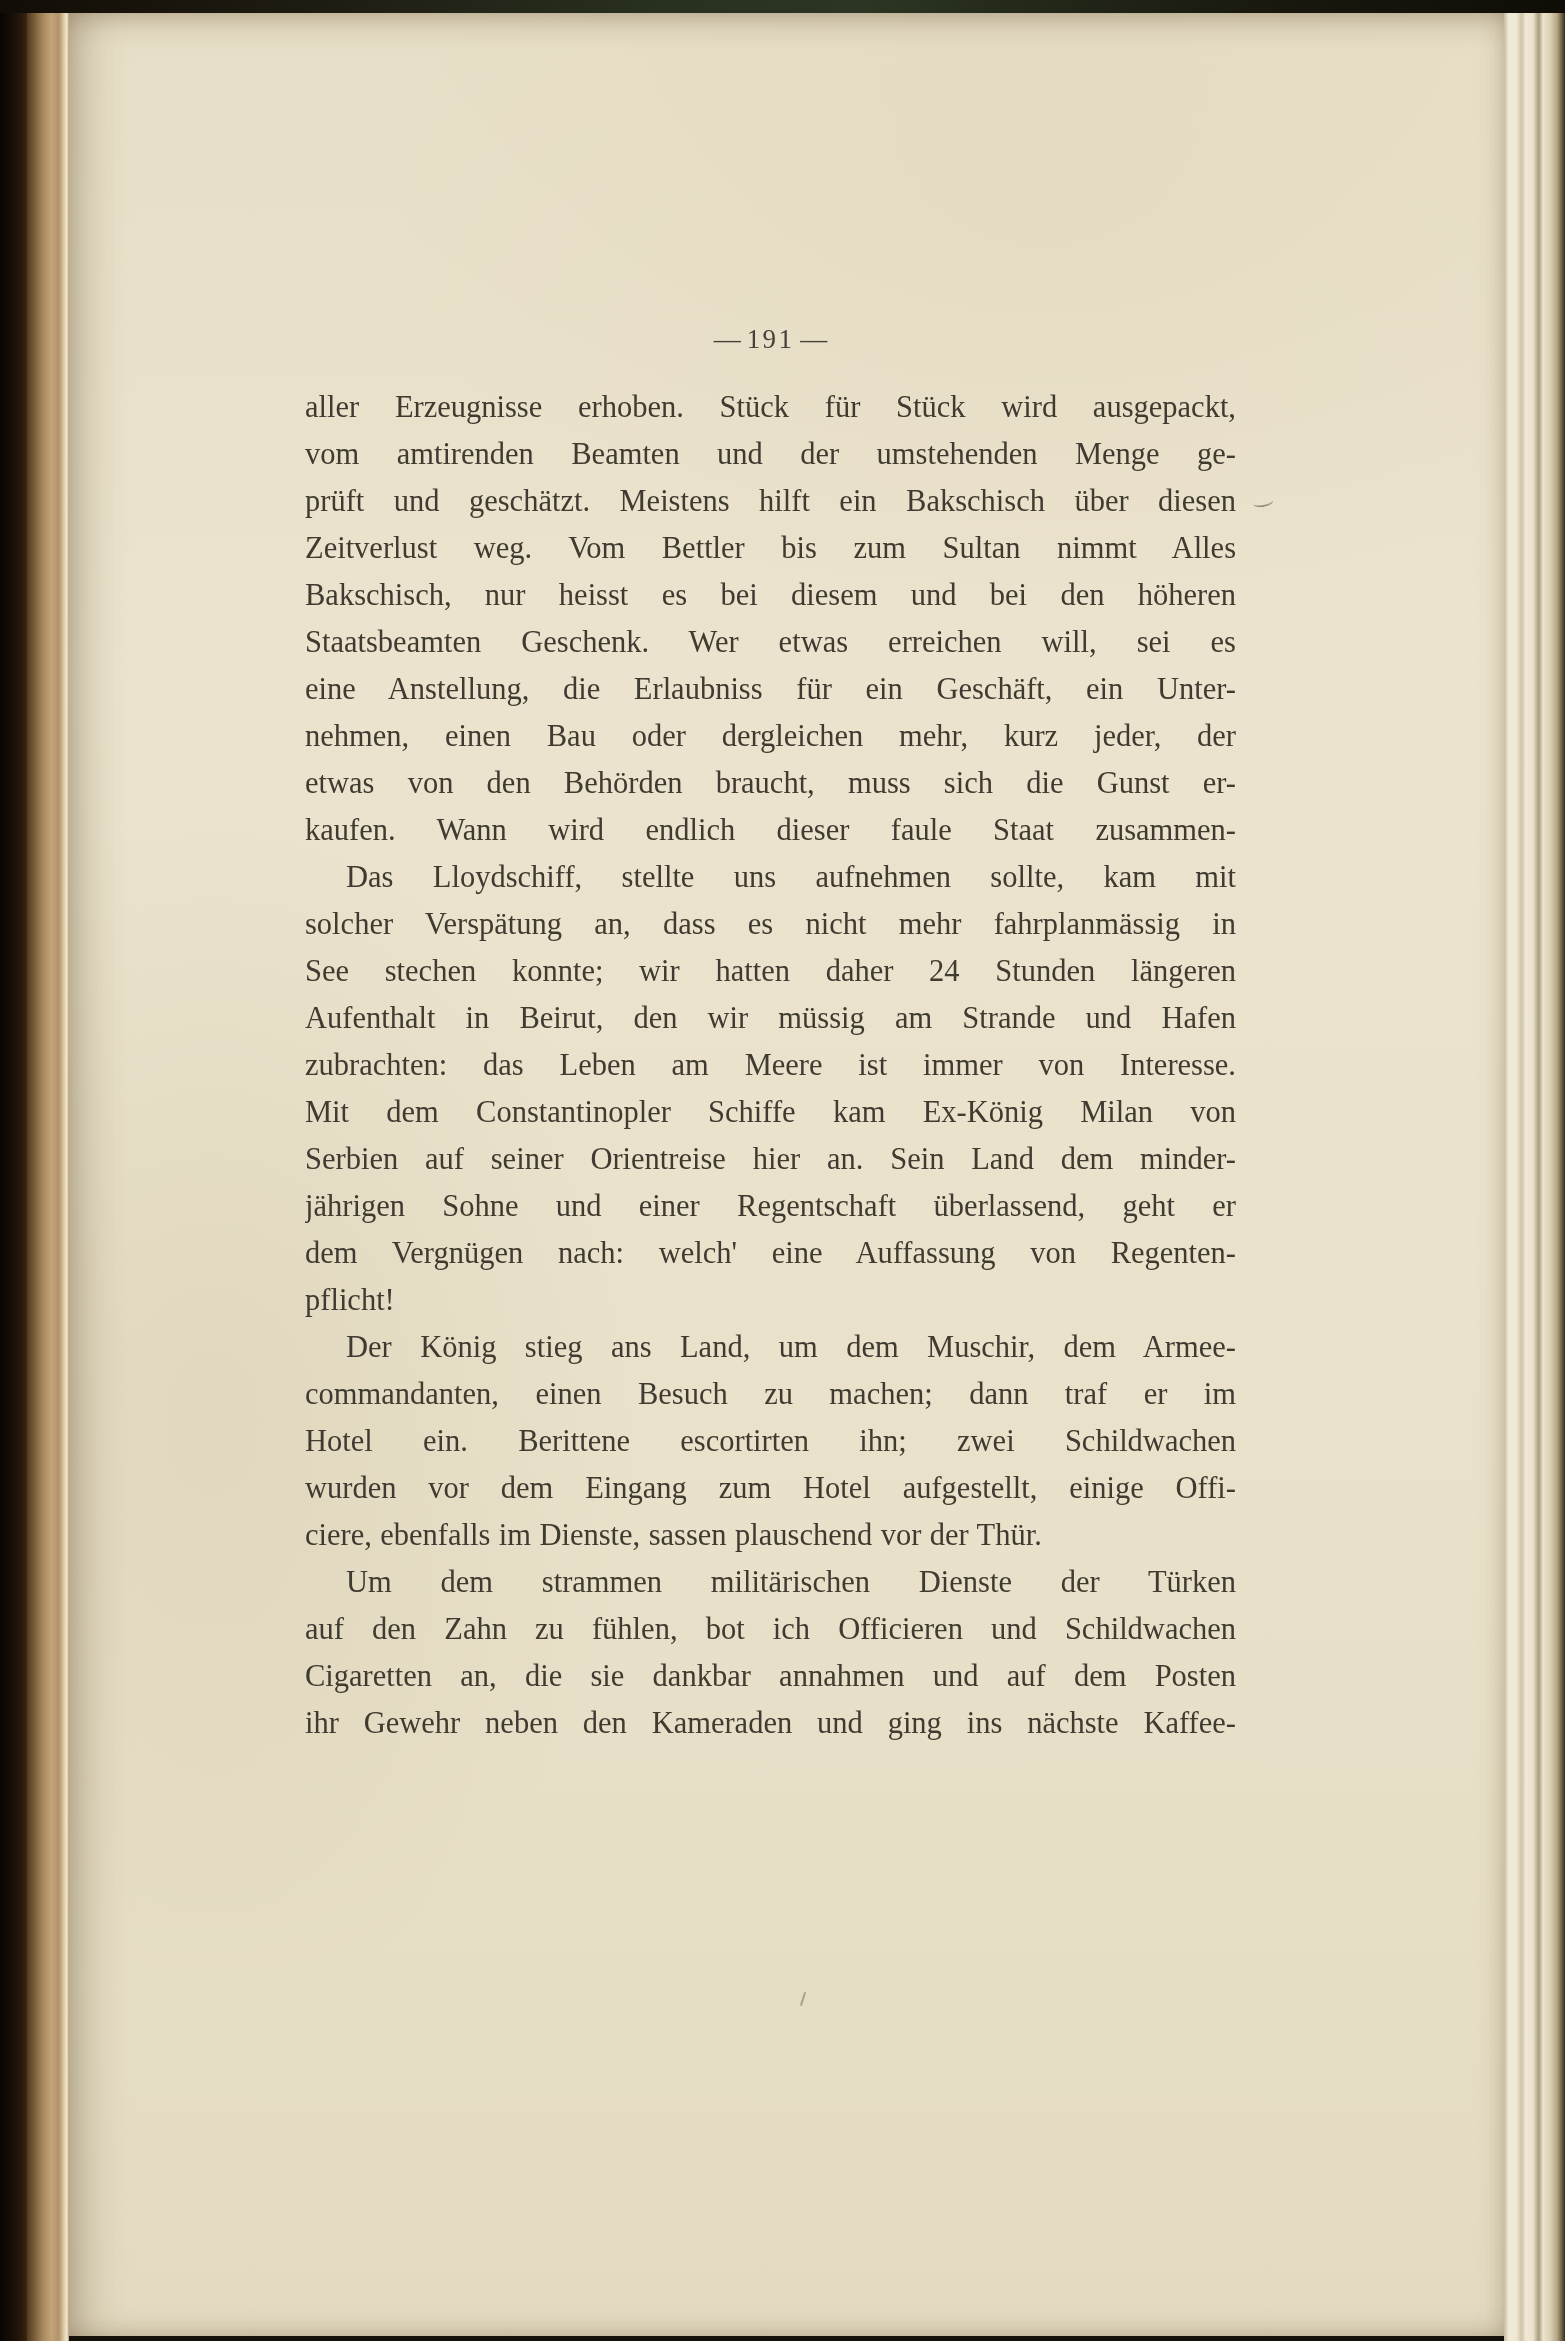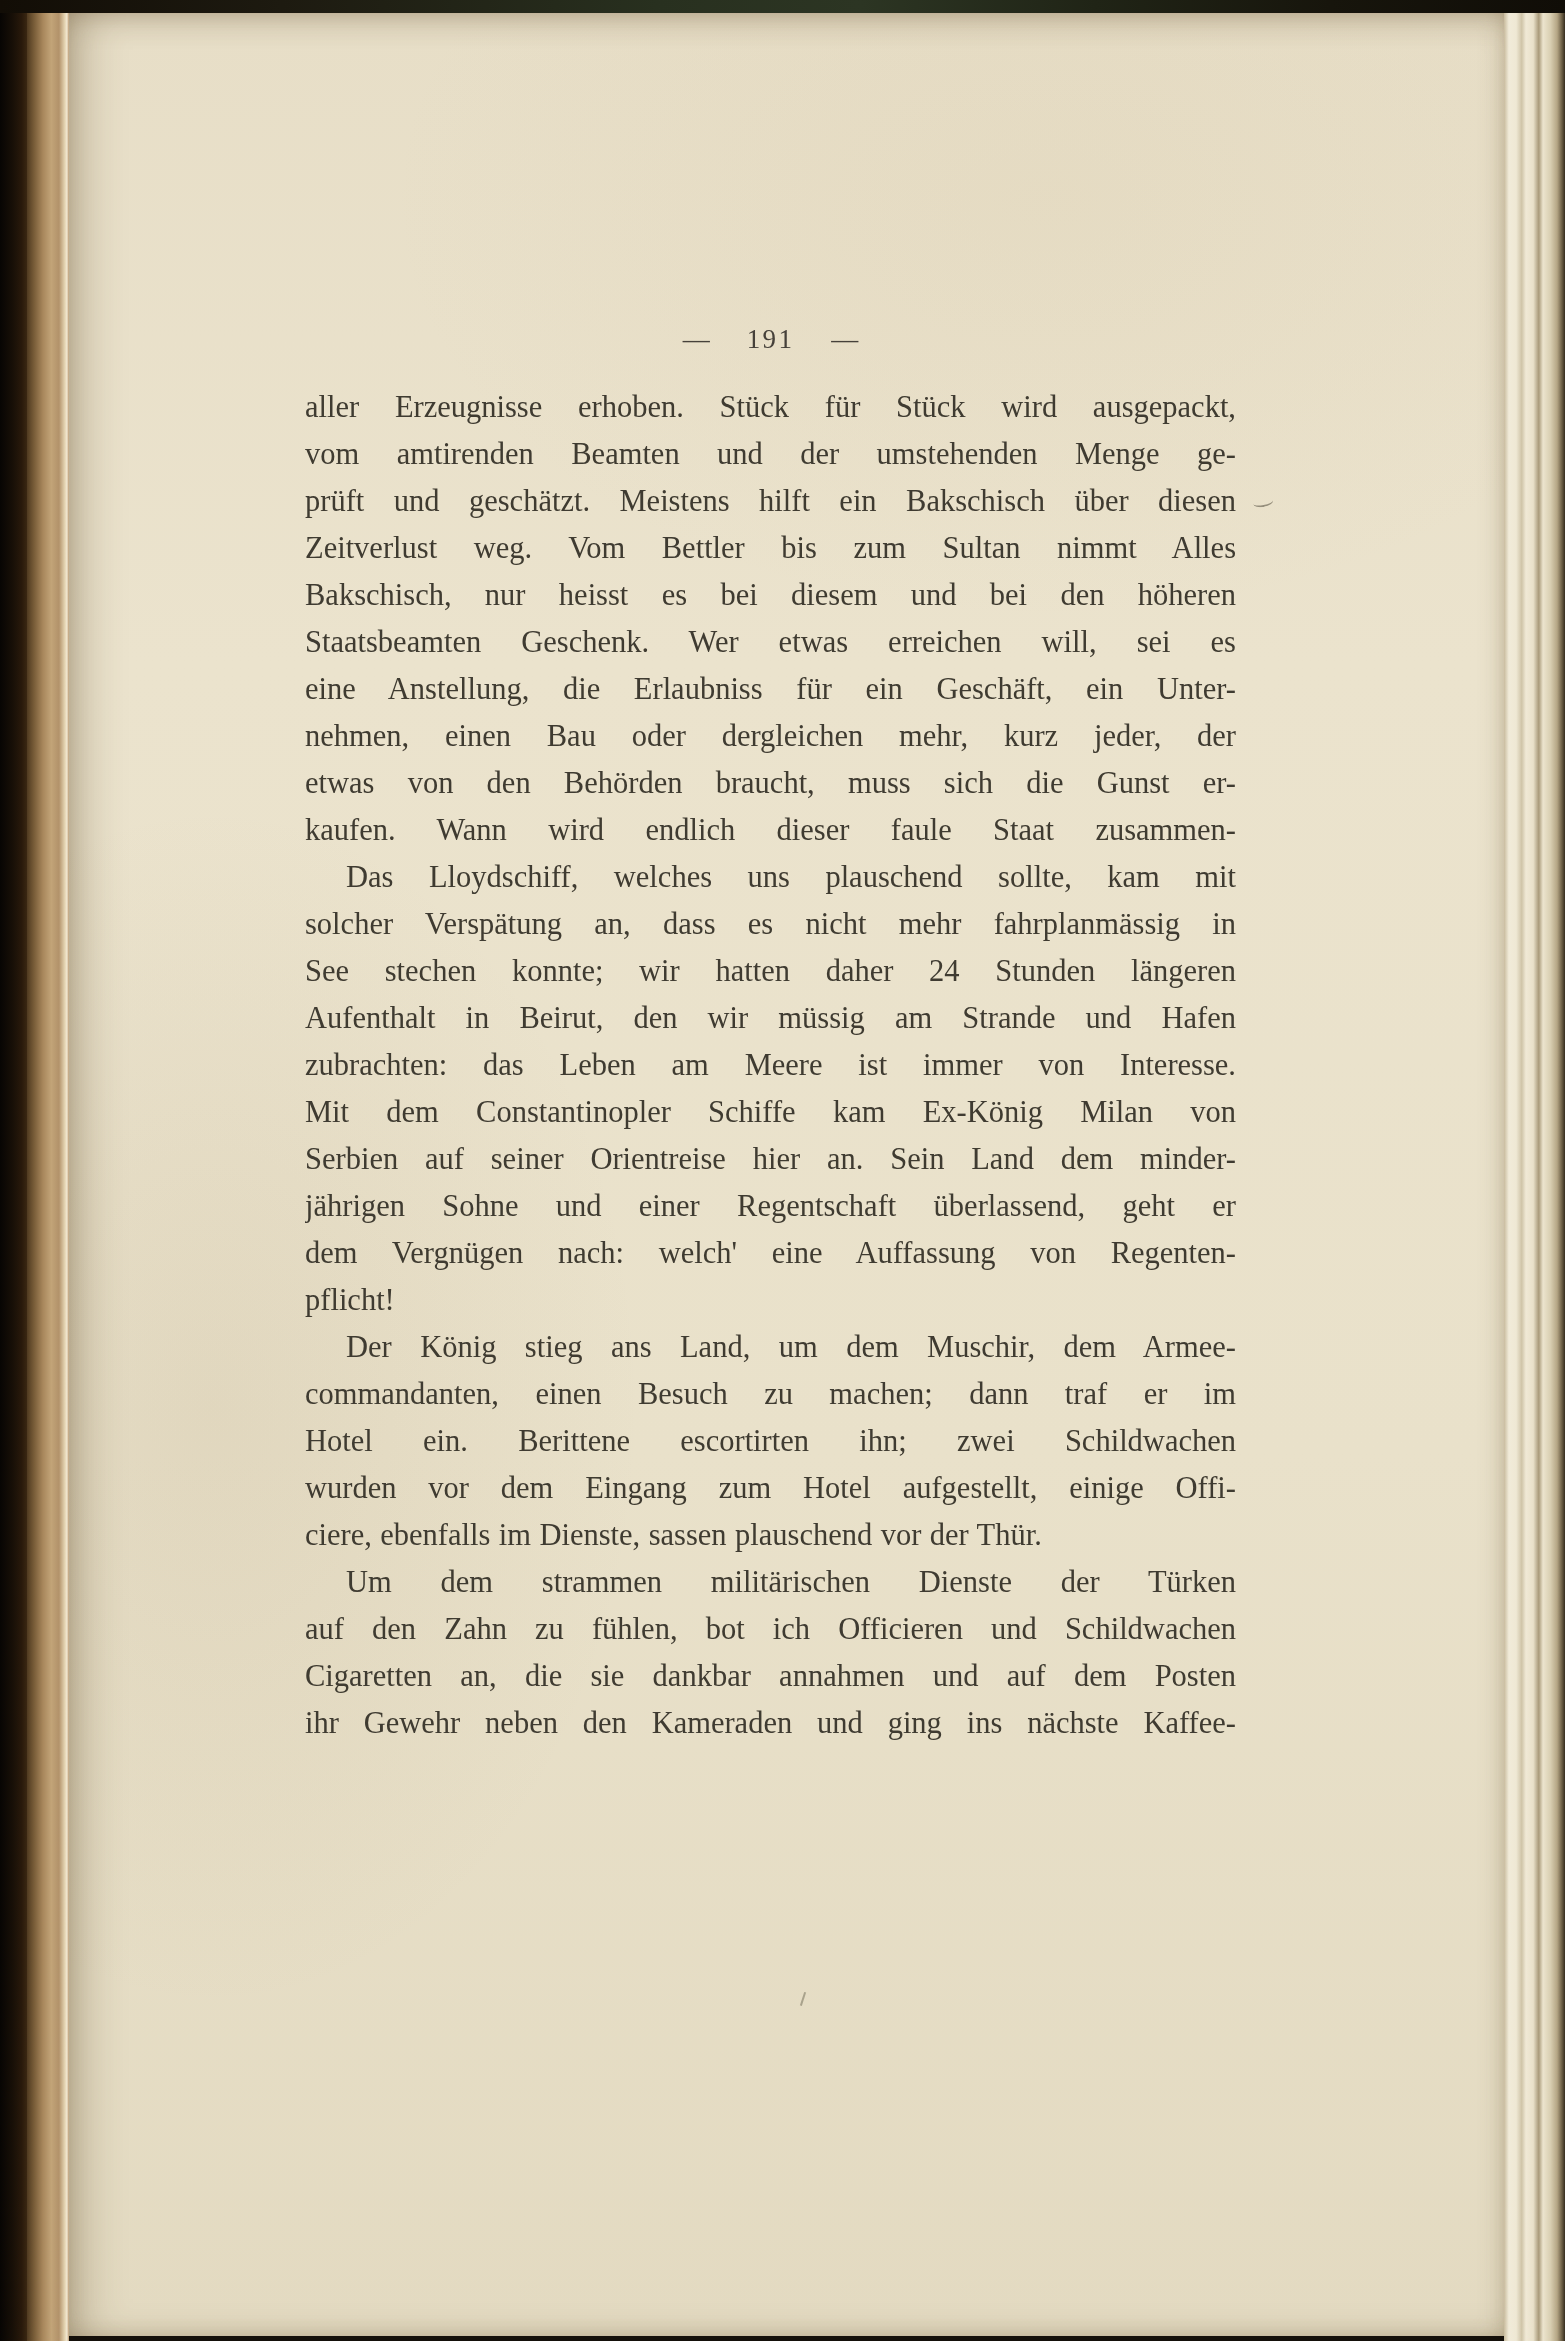--- a/index.html
+++ b/index.html
@@ -75,21 +75,21 @@
   .page-number {
     position: absolute;
     left: 236px; top: 307px;
     width: 931px; height: 38px;
     text-align: center;
     font-size: 27px;
     line-height: 38px;
     color: #46413a;
   }
   .page-number .num {
-    margin: 0 37px;
+    margin: 0 6px;
     letter-spacing: 2.3px;
   }
   .text-block {
     position: absolute;
     left: 236px; top: 371px;
     width: 931px;
     color: #3f3b31;
     font-size: 30.5px;
   }
   .line {
@@ -139,21 +139,21 @@
         <div class="line just">aller Erzeugnisse erhoben. Stück für Stück wird ausgepackt,</div>
         <div class="line just">vom amtirenden Beamten und der umstehenden Menge ge-</div>
         <div class="line just">prüft und geschätzt. Meistens hilft ein Bakschisch über diesen</div>
         <div class="line just">Zeitverlust weg. Vom Bettler bis zum Sultan nimmt Alles</div>
         <div class="line just">Bakschisch, nur heisst es bei diesem und bei den höheren</div>
         <div class="line just">Staatsbeamten Geschenk. Wer etwas erreichen will, sei es</div>
         <div class="line just">eine Anstellung, die Erlaubniss für ein Geschäft, ein Unter-</div>
         <div class="line just">nehmen, einen Bau oder dergleichen mehr, kurz jeder, der</div>
         <div class="line just">etwas von den Behörden braucht, muss sich die Gunst er-</div>
         <div class="line just">kaufen. Wann wird endlich dieser faule Staat zusammen-</div>
-        <div class="line indent just">Das Lloydschiff, welches uns plauschend sollte, kam mit</div>
+        <div class="line indent just">Das Lloydschiff, stellte uns aufnehmen sollte, kam mit</div>
         <div class="line just">solcher Verspätung an, dass es nicht mehr fahrplanmässig in</div>
         <div class="line just">See stechen konnte; wir hatten daher 24 Stunden längeren</div>
         <div class="line just">Aufenthalt in Beirut, den wir müssig am Strande und Hafen</div>
         <div class="line just">zubrachten: das Leben am Meere ist immer von Interesse.</div>
         <div class="line just">Mit dem Constantinopler Schiffe kam Ex-König Milan von</div>
         <div class="line just">Serbien auf seiner Orientreise hier an. Sein Land dem minder-</div>
         <div class="line just">jährigen Sohne und einer Regentschaft überlassend, geht er</div>
         <div class="line just">dem Vergnügen nach: welch' eine Auffassung von Regenten-</div>
         <div class="line">pflicht!</div>
         <div class="line indent just">Der König stieg ans Land, um dem Muschir, dem Armee-</div>

